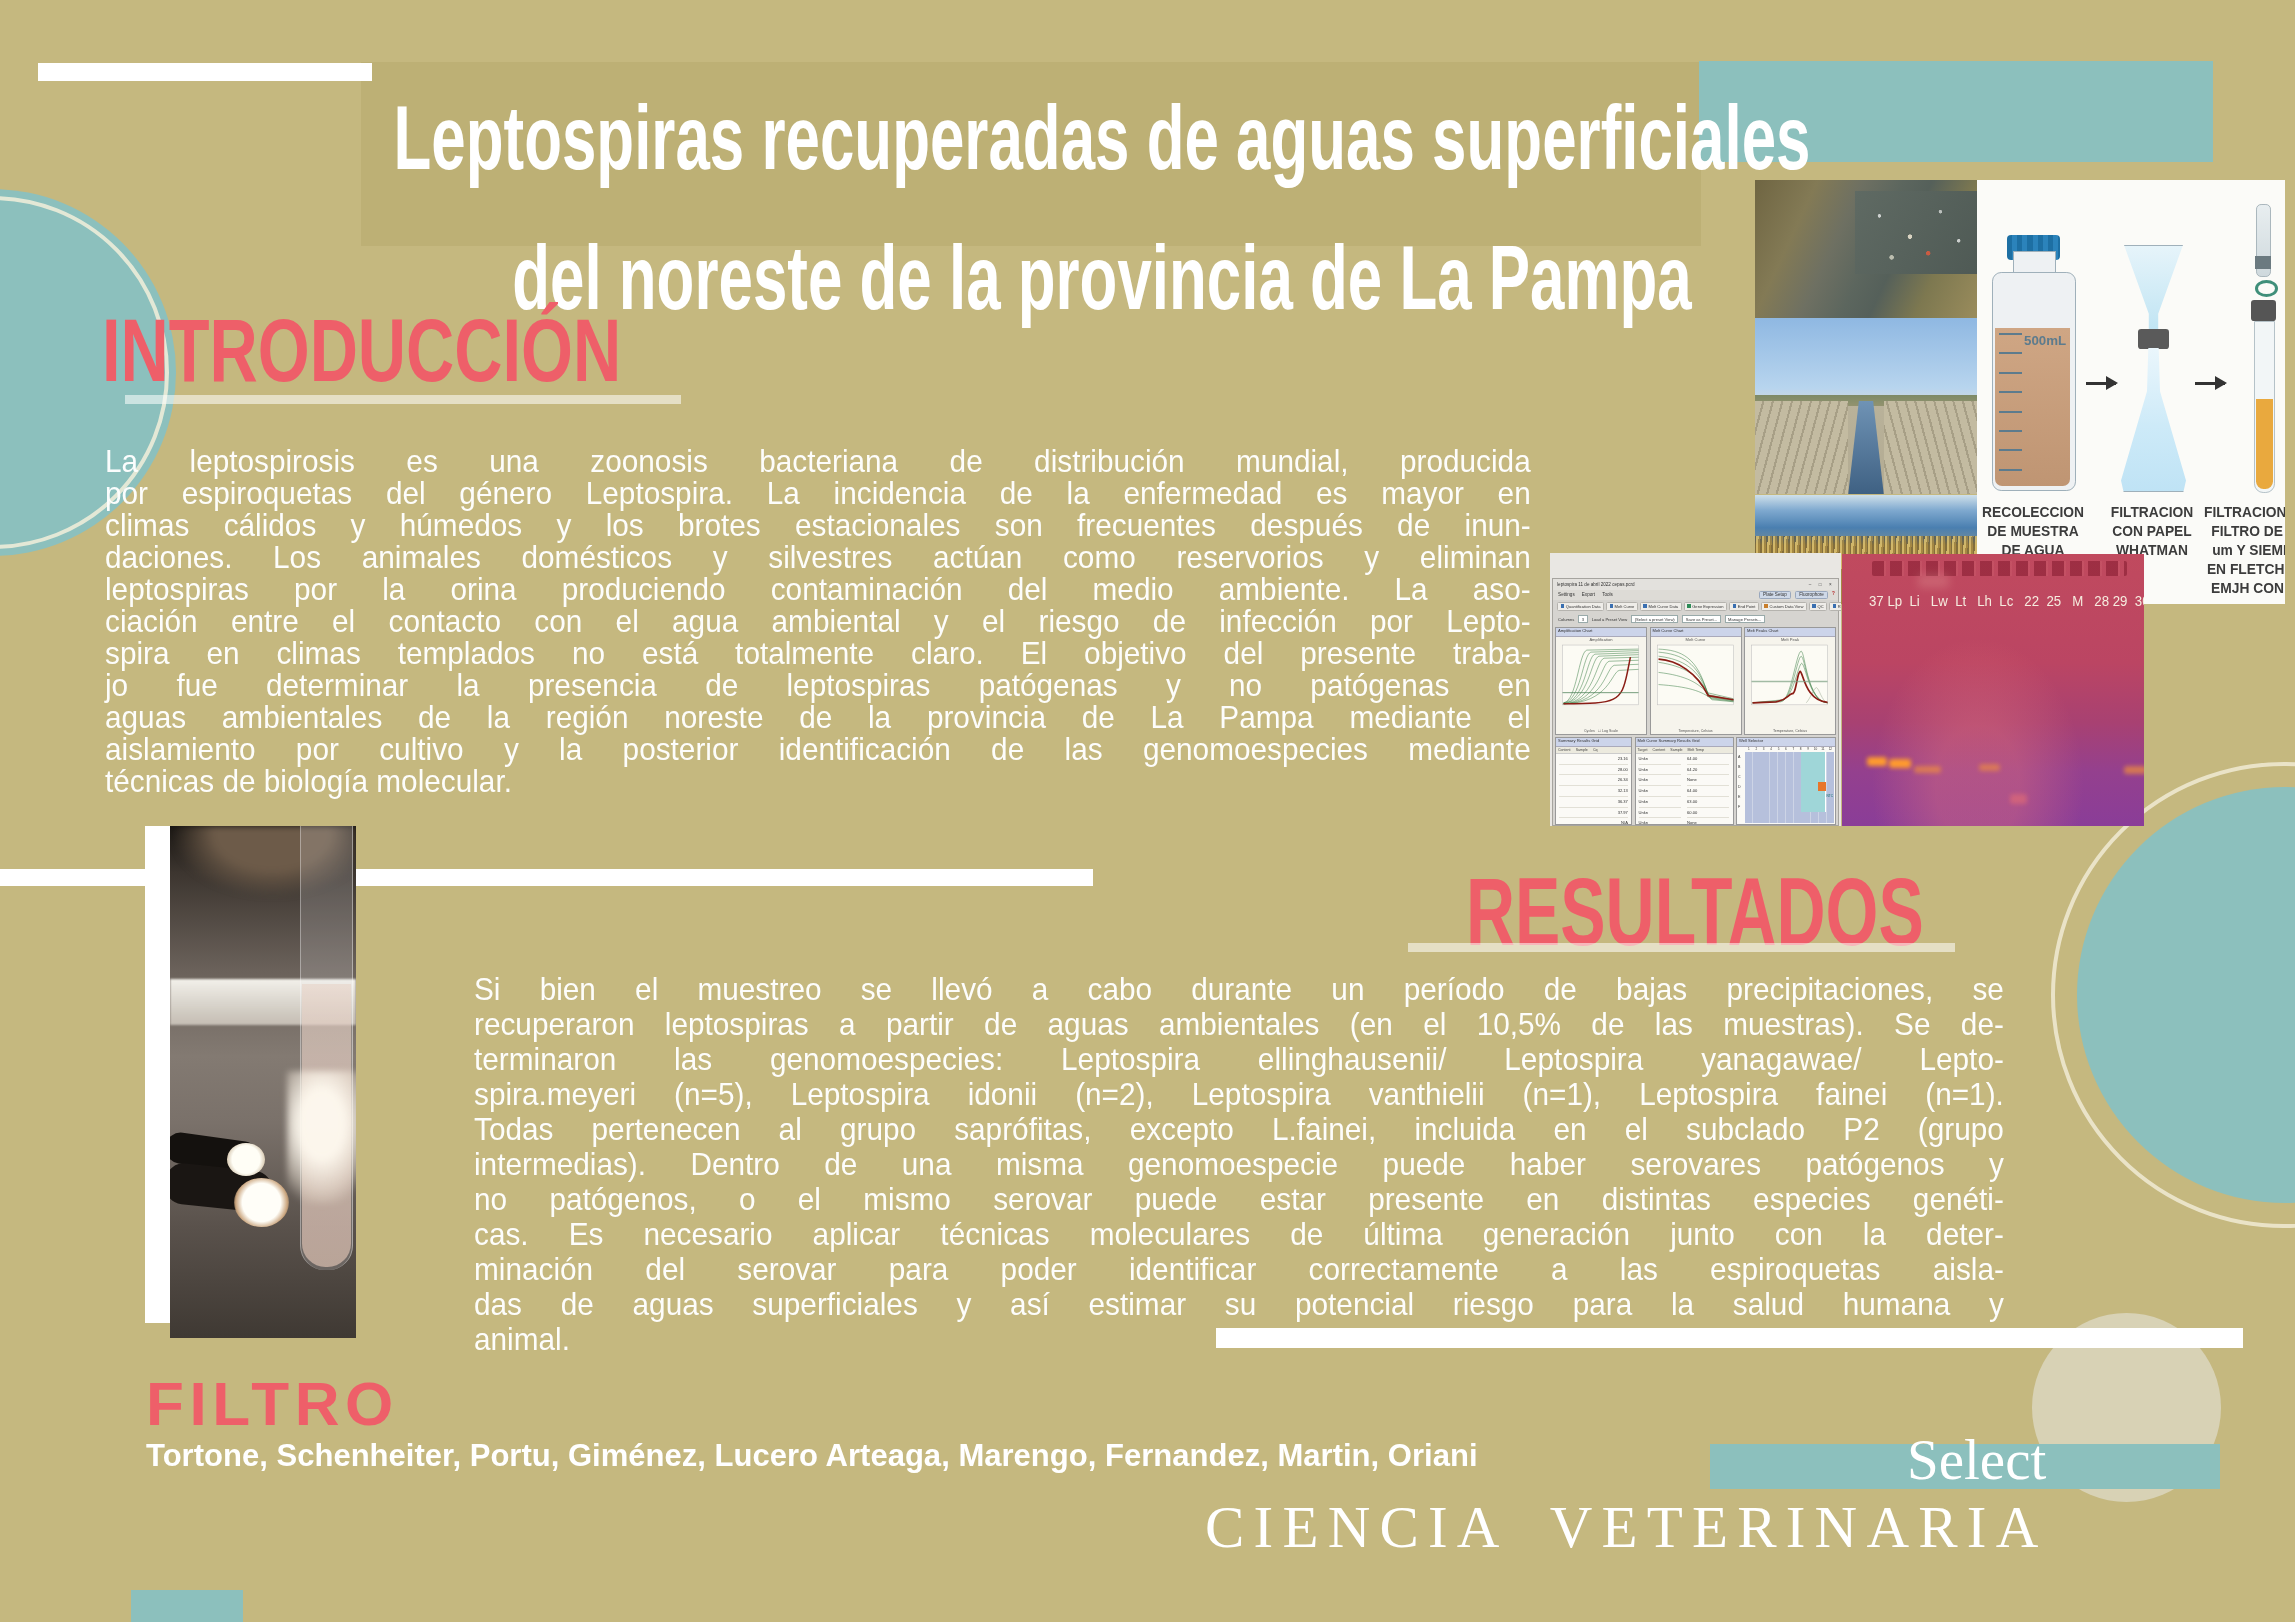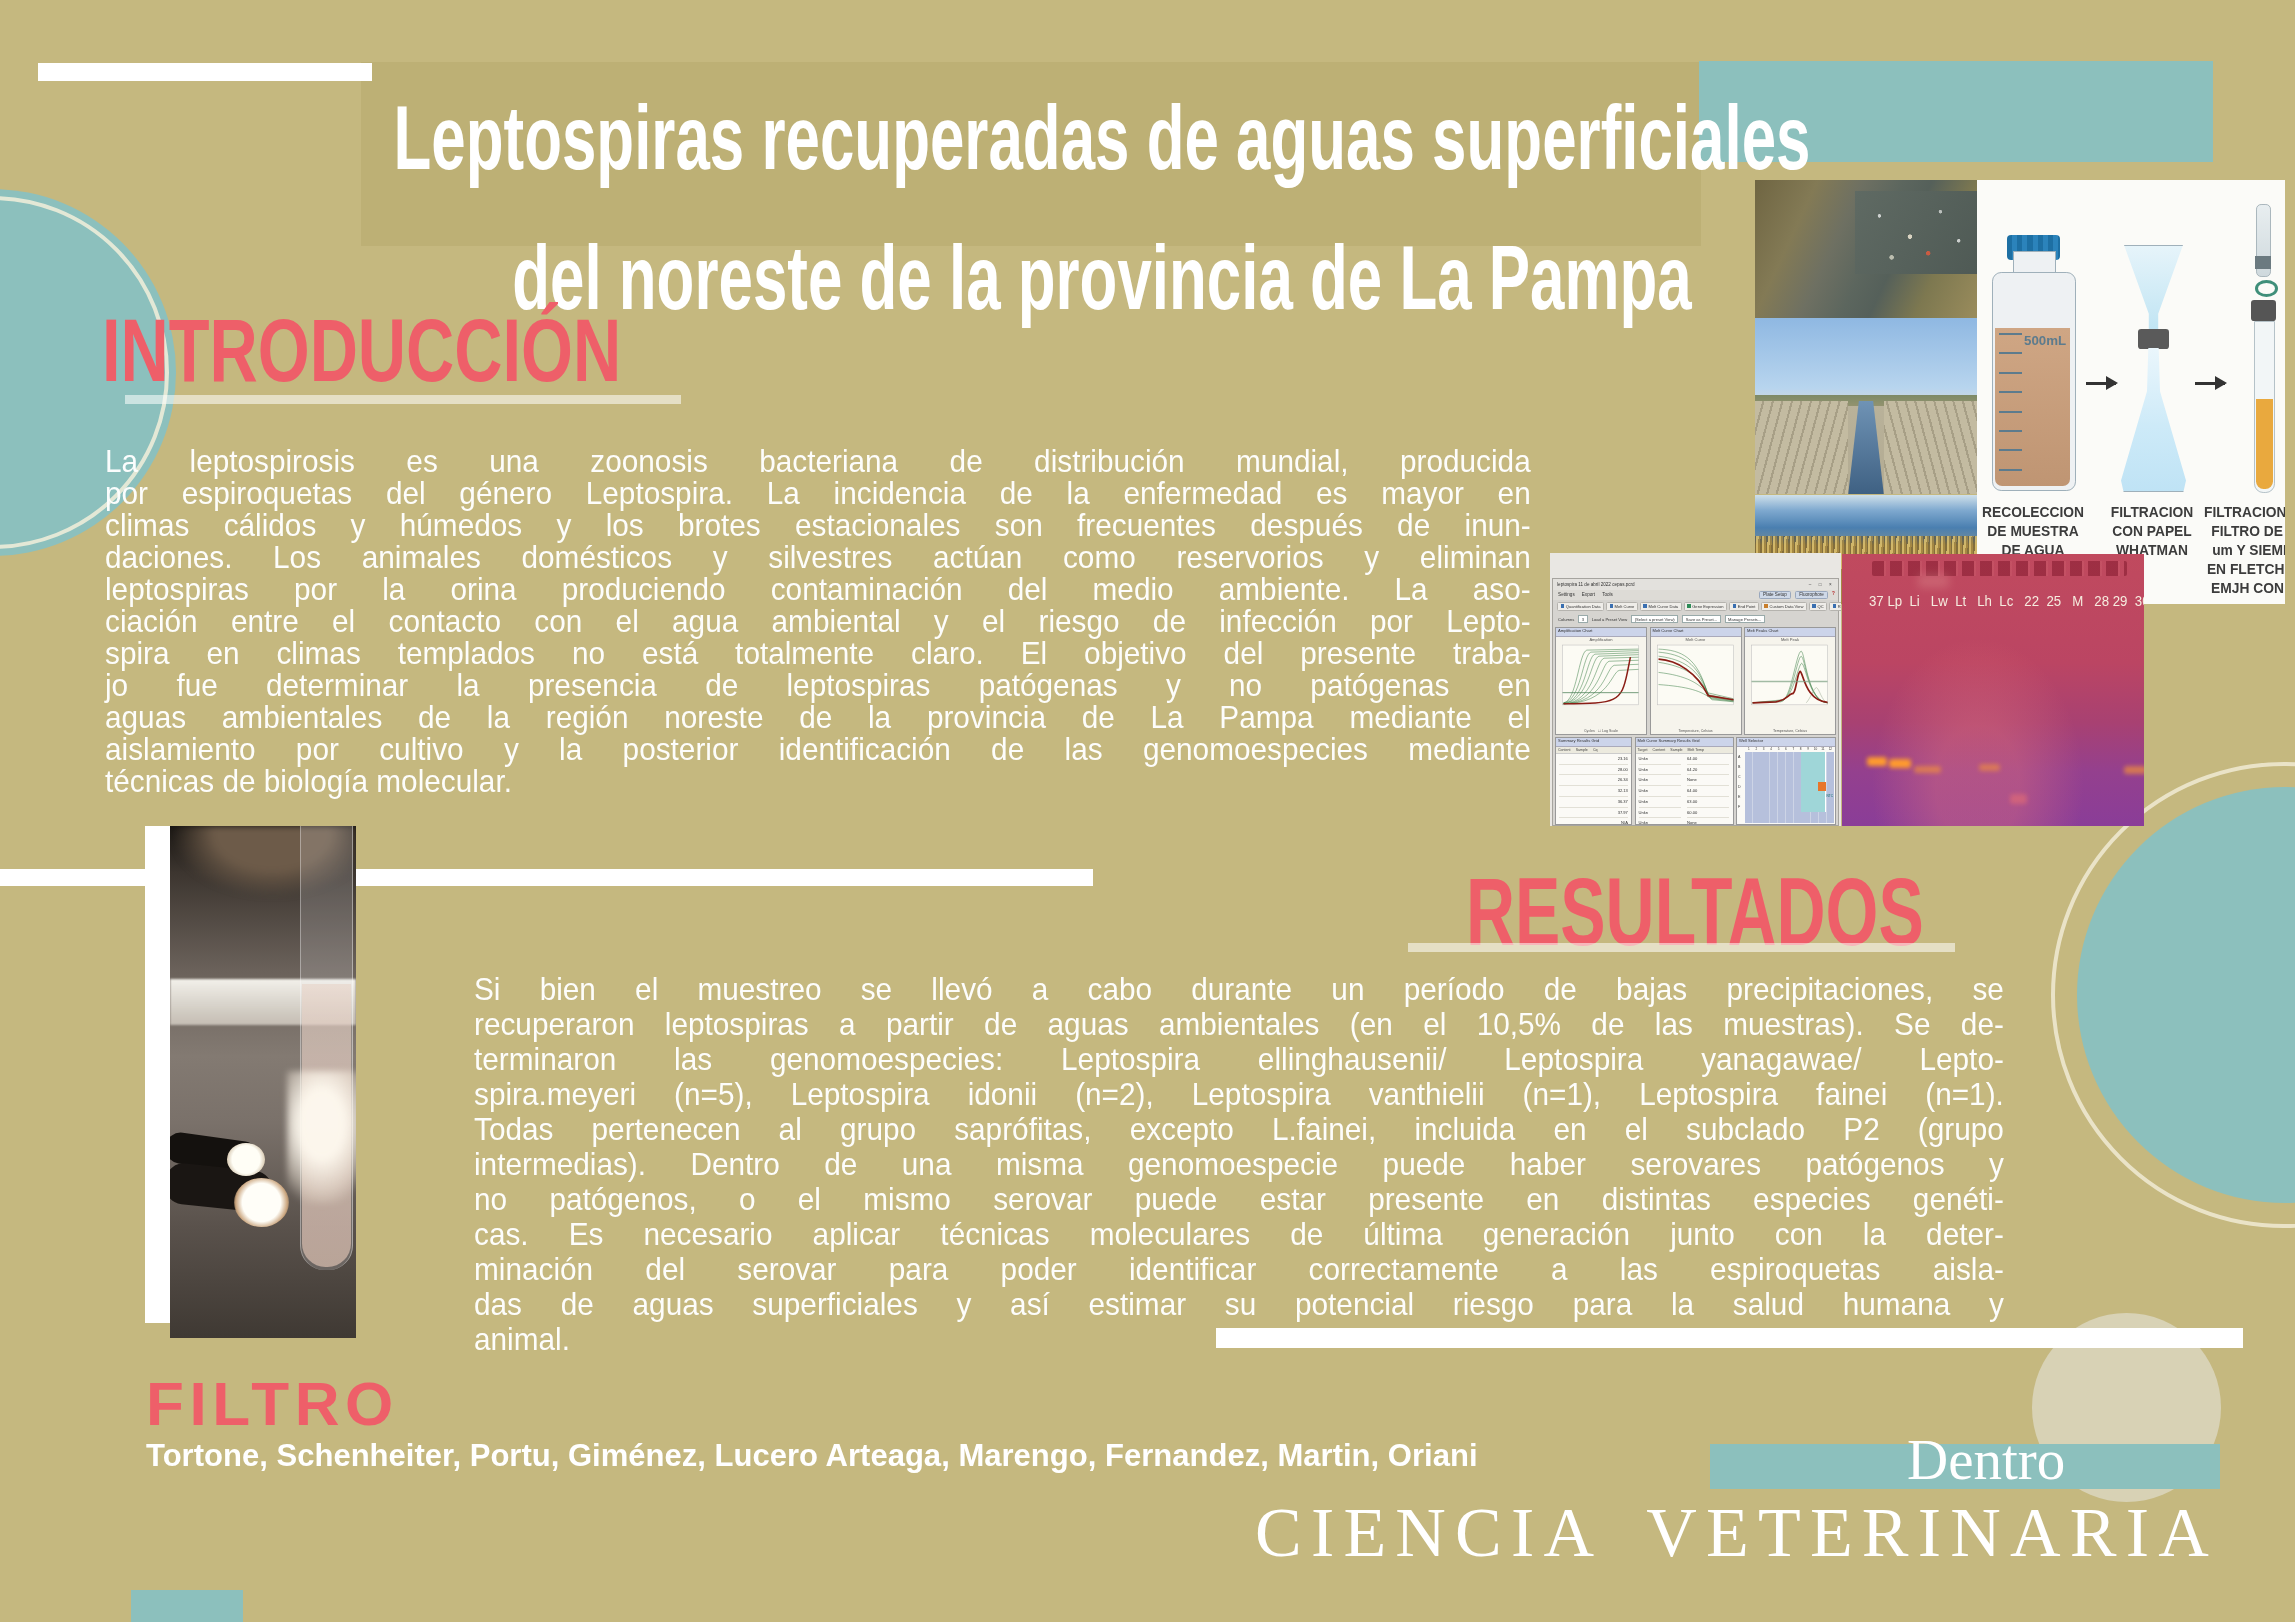--- a/index.html
+++ b/index.html
@@ -39,22 +39,22 @@
   .para-results{left:474px;top:972px;width:1645px;line-height:35px;}
   .body-line{text-align:justify;text-align-last:justify;height:32px;white-space:nowrap;}
   .para-results .body-line{height:35px;}
   .body-line:last-child{text-align-last:left;}
   
   .authors{left:146px;top:1437px;color:#fff;font-weight:bold;font-size:32px;white-space:nowrap;transform-origin:left top;transform:scaleX(0.97);}
   .doi-bar{left:106px;top:1491px;width:784px;height:67px;display:flex;align-items:center;}
   .doi-text{margin-left:42px;color:#fff;font-weight:bold;font-size:32px;white-space:nowrap;transform-origin:left center;transform:scaleX(0.95);}
   .revista-block{left:1710px;top:1444px;width:510px;height:45px;}
   .revista{left:1907px;top:1431px;width:255px;color:#fff;font-family:"Liberation Serif","DejaVu Serif",serif;font-size:57px;line-height:1;}
-  .journal-name{left:1255px;top:1493px;color:#fff;font-family:"Liberation Serif","DejaVu Serif",serif;
-    font-size:70px;letter-spacing:9.2px;word-spacing:21.4px;white-space:nowrap;}
+  .journal-name{left:1205px;top:1493px;color:#fff;font-family:"Liberation Serif","DejaVu Serif",serif;
+    font-size:59px;letter-spacing:9.2px;word-spacing:21.4px;white-space:nowrap;}
   
   .photoA{left:1755px;top:180px;width:222px;height:138px;
     background:linear-gradient(115deg,#6f6542 0%,#837a55 22%,#6e7062 38%,#5c665e 52%,#55605a 62%,#7d7850 78%,#9a8c5c 100%);overflow:hidden;}
   .photoA .debris{position:absolute;left:45%;top:8%;width:55%;height:60%;
     background:radial-gradient(circle at 20% 30%,rgba(255,255,255,.7) 0 1.5px,transparent 2px),
       radial-gradient(circle at 45% 55%,rgba(250,240,220,.8) 0 2px,transparent 2.5px),
       radial-gradient(circle at 70% 25%,rgba(255,255,255,.6) 0 1.5px,transparent 2px),
       radial-gradient(circle at 60% 75%,rgba(230,90,60,.8) 0 2px,transparent 2.5px),
       radial-gradient(circle at 85% 60%,rgba(255,255,255,.7) 0 1.5px,transparent 2px),
       radial-gradient(circle at 30% 80%,rgba(255,250,230,.6) 0 2px,transparent 2.5px),
@@ -464,17 +464,17 @@
       <div class="body-line">minación del serovar para poder identificar correctamente a las espiroquetas aisla-</div>
       <div class="body-line">das de aguas superficiales y así estimar su potencial riesgo para la salud humana y</div>
       <div class="body-line">animal.</div>
     </div>
 
   <div class="abs heading h-autores">FILTRO</div>
   <div class="abs authors">Tortone, Schenheiter, Portu, Giménez, Lucero Arteaga, Marengo, Fernandez, Martin, Oriani</div>
 
 
   <div class="abs teal revista-block"></div>
-  <div class="abs revista">Dentro</div>
+  <div class="abs revista">Select</div>
   <div class="abs journal-name">CIENCIA VETERINARIA</div>
 
 </div>
 
 
 </body></html>

